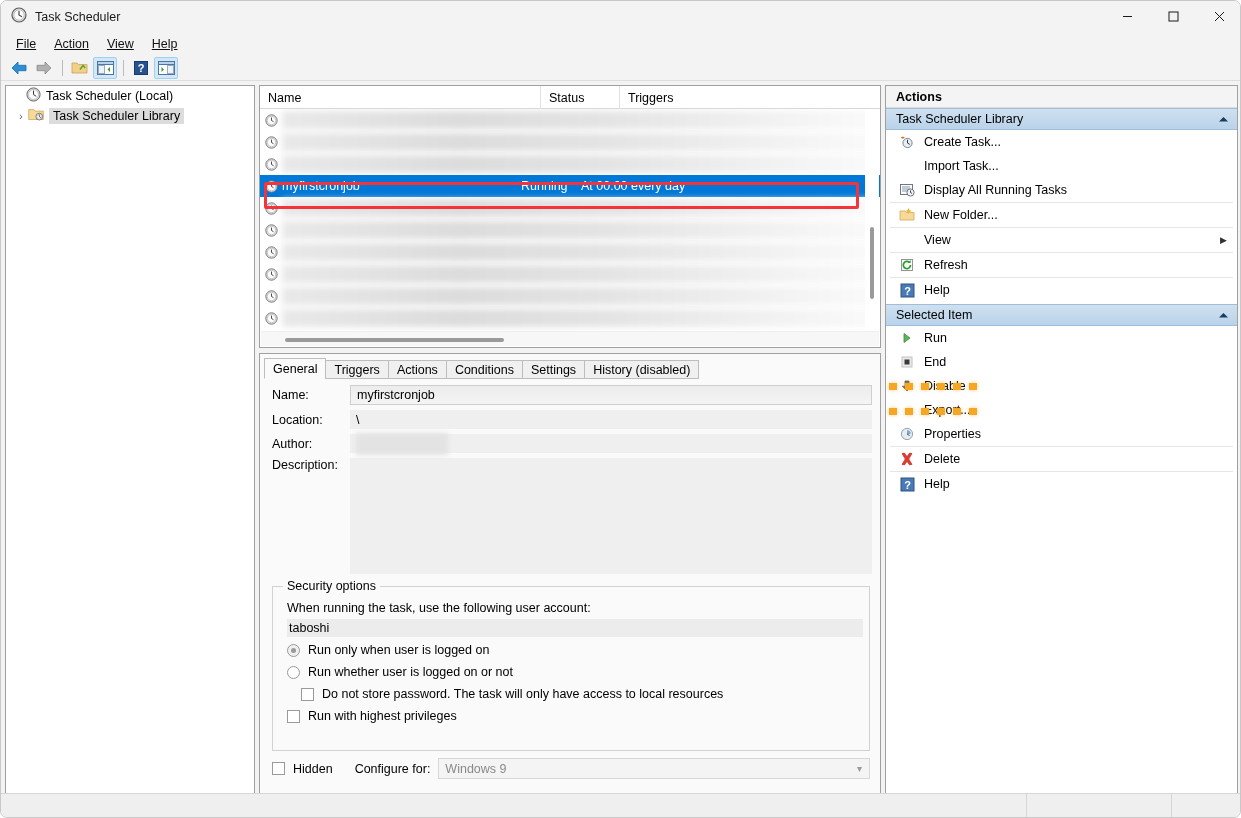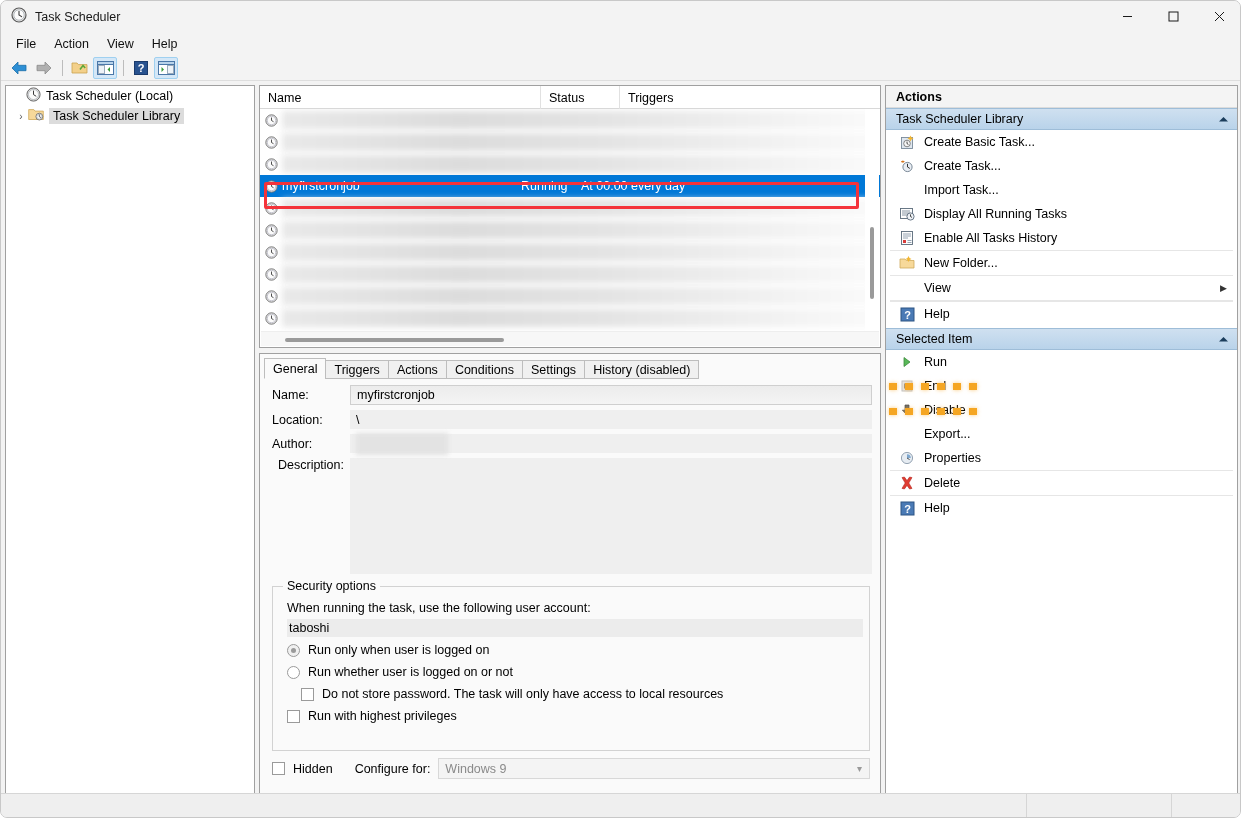--- a/index.html
+++ b/index.html
@@ -31,21 +31,21 @@
   .title-text { font-size: 12.5px; color: #1a1a1a; }
   .wincontrols { position:absolute; right:0; top:0; height:31px; display:flex; }
   .wc { width: 46px; height: 31px; display:flex; align-items:center; justify-content:center; }
   .wc svg { display:block; }
 
   
   .menubar {
     position: absolute; left:0; top: 31px; width:1241px; height: 24px;
     background: #f3f3f3; display:flex; align-items:center; padding-left: 6px;
   }
-  .menu-item { padding: 2px 9px; font-size: 12.5px; color:#111; cursor: default; }
+  .menu-item { padding: 2px 9px; font-size: 12.5px; color:#111; cursor: default; text-decoration: underline; }
 
   
   .toolbar {
     position:absolute; left:0; top:55px; width:1241px; height:25px;
     background:#f3f3f3; display:flex; align-items:center; padding-left:6px;
     border-bottom: 1px solid #dedede;
   }
   .tb-btn { width:24px; height:22px; display:flex; align-items:center; justify-content:center; margin-right:1px; }
   .tb-btn.active { background:#d4e7f7; border:1px solid #9fd0f0; border-radius:2px; }
   .tb-sep { width:1px; height:16px; background:#bcbcbc; margin:0 5px; }
@@ -438,21 +438,21 @@
         <div class="frow">
           <span class="flabel">Location:</span>
           <span class="fval-plain">\</span>
         </div>
         <div class="frow">
           <span class="flabel">Author:</span>
           <span class="fval-plain">
               <span class="redact"></span>
             </span>
         </div>
-        <div class="frow" style="align-items:flex-start;text-align:center;">
+        <div class="frow" style="align-items:flex-start;">
           <span class="flabel">Description:</span>
           <span class="desc-box"></span>
         </div>
 
         <div class="group">
           <span class="group-title">Security options</span>
           <div class="g-inner">
             <div class="g-line">When running the task, use the following user account:</div>
             <div class="acct-box">taboshi</div>
             <div class="opt">
@@ -496,31 +496,20 @@
 
     <div class="act-sec">
       <span>Task Scheduler Library</span>
       <span>
         <svg width="11" height="7" viewBox="0 0 11 7">
             <path d="M1 5.5L5.5 1 10 5.5z" fill="#1b3d5c"></path>
           </svg>
       </span>
     </div>
 
-    <div class="act-item">
-      <span class="act-ico">
-        <svg width="16" height="16" viewBox="0 0 16 16">
-          <rect x="2.5" y="3.5" width="11" height="11" fill="#dfe7ef" stroke="#7a8a9a" stroke-width=".9"></rect>
-          <circle cx="8" cy="9.5" r="3.3" fill="#f6f6f6" stroke="#6a6a6a" stroke-width=".8"></circle>
-          <path d="M8 7.6v2l1.4.9" stroke="#333" stroke-width=".9" fill="none"></path>
-          <path d="M11.5 1.5l1 2 2 1-2 1-1 2-1-2-2-1 2-1z" fill="#f2b632"></path>
-        </svg>
-      </span>
-      <span>Create Basic Task...</span>
-    </div>
 
     <div class="act-item">
       <span class="act-ico">
         <svg width="16" height="16" viewBox="0 0 16 16">
           <circle cx="8.5" cy="9" r="4.6" fill="#e9eef4" stroke="#6a7a8a" stroke-width=".9"></circle>
           <path d="M8.5 5.8V9l2.3 1.4" stroke="#333" stroke-width="1" fill="none"></path>
           <path d="M3.5 2.2l2.2 1.4-2.2 1.4z" fill="#d4761f"></path>
           <path d="M2.2 3.6h3" stroke="#d4761f" stroke-width="1.4"></path>
         </svg>
       </span>
@@ -537,51 +526,50 @@
         <svg width="16" height="16" viewBox="0 0 16 16">
           <rect x="1.5" y="2.5" width="12" height="10" fill="#fdfdfd" stroke="#5a6a7a" stroke-width=".9"></rect>
           <path d="M3 5h8M3 7h8M3 9h6" stroke="#7a8a9a" stroke-width=".9"></path>
           <circle cx="11.5" cy="10.5" r="3.6" fill="#eef2f6" stroke="#5a6a7a" stroke-width=".9"></circle>
           <path d="M11.5 8.4v2.1l1.5.9" stroke="#333" stroke-width=".9" fill="none"></path>
         </svg>
       </span>
       <span>Display All Running Tasks</span>
     </div>
 
-    <div class="act-item">
-      <span class="act-ico">
-        <svg width="16" height="16" viewBox="0 0 16 16">
-          <rect x="2.5" y="1.5" width="11" height="13" fill="#fdfdfd" stroke="#5a6a7a" stroke-width=".9"></rect>
-          <path d="M4 4h8M4 6h8M4 8h5" stroke="#8a9aaa" stroke-width=".9"></path>
-          <rect x="4" y="10" width="3" height="3" fill="#d83b3b"></rect>
-          <path d="M8.5 10.5h4M8.5 12.5h4" stroke="#8a9aaa" stroke-width=".9"></path>
-        </svg>
-      </span>
-      <span>Enable All Tasks History</span>
-    </div>
     <div class="act-sep"></div>
 
     <div class="act-item">
       <span class="act-ico">
         <svg width="16" height="16" viewBox="0 0 16 16">
           <path d="M1 4h5l1.3 1.5H15V13H1z" fill="#f7d99a" stroke="#cfa95a" stroke-width=".8"></path>
           <path d="M9.5 1l1 2 2 1-2 1-1 2-1-2-2-1 2-1z" fill="#f2b632"></path>
         </svg>
       </span>
       <span>New Folder...</span>
     </div>
     <div class="act-sep"></div>
 
     <div class="act-item">
       <span class="act-ico"></span>
       <span>View</span>
       <span class="submenu-arrow">▶</span>
     </div>
     <div class="act-sep"></div>
 
+    <div class="act-item">
+      <span class="act-ico">
+        <svg width="16" height="16" viewBox="0 0 16 16">
+          <rect x="2.5" y="2.5" width="11" height="11" fill="#fafafa" stroke="#8a8a8a" stroke-width=".9"></rect>
+          <path d="M11.5 8a3.6 3.6 0 1 1-1.1-2.6" fill="none" stroke="#2f9e2f" stroke-width="1.7"></path>
+          <path d="M11.6 3.1v2.9H8.8z" fill="#2f9e2f"></path>
+        </svg>
+      </span>
+      <span>Refresh</span>
+    </div>
     <div class="act-sep"></div>
 
     <div class="act-item">
       <span class="act-ico">
         <svg width="15" height="15" viewBox="0 0 15 15">
           <rect x="1" y="1" width="13" height="13" fill="#4a7ab5" stroke="#2d5584"></rect>
           <text x="7.5" y="11.5" font-size="11" font-family="Liberation Sans, sans-serif" fill="#fff" text-anchor="middle" font-weight="bold">?</text>
         </svg>
       </span>
       <span>Help</span>

